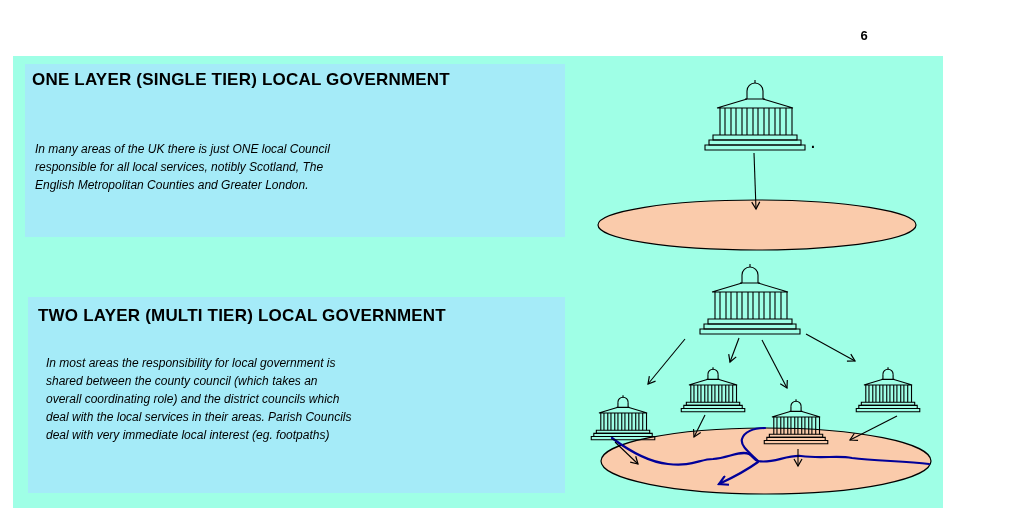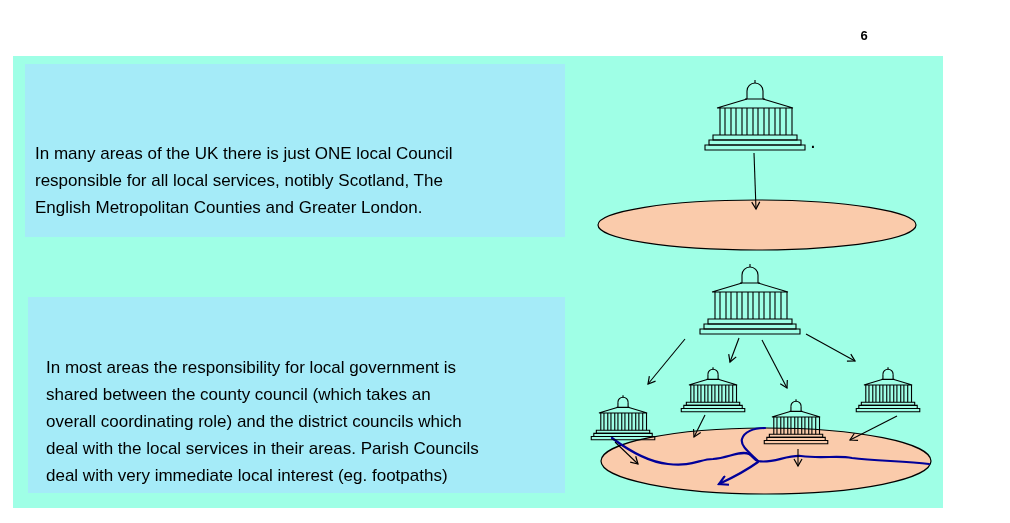--- a/index.html
+++ b/index.html
@@ -18,43 +18,46 @@
   .panel{position:absolute;background:#A5EBF8;}
   .panel-1{left:25px;top:64px;width:540px;height:173px;}
   .panel-2{left:28px;top:297px;width:537px;height:196px;}
   .panel-heading{
     position:absolute;font-size:17px;font-weight:bold;letter-spacing:.2px;
     white-space:nowrap;
   }
   .heading-1{left:32px;top:70px;}
   .heading-2{left:38px;top:306px;}
   .panel-body{
-    position:absolute;font-size:17px;line-height:27px;width:525px;
+    position:absolute;font-size:12px;line-height:18px;width:525px;
     white-space:pre-line;
+    font-style:italic;
   }
   .body-1{left:35px;top:140px;}
   .body-2{left:46px;top:354px;}
   .diagram{position:absolute;left:0;top:0;}
 </style>
 </head>
 <body>
 
 <div class="stage">
 
   <div class="aqua-bg"></div>
 
   <div class="page-number">6</div>
 
   <div class="panel panel-1"></div>
   <div class="panel panel-2"></div>
 
+  <div class="panel-heading heading-1">ONE LAYER (SINGLE TIER) LOCAL GOVERNMENT</div>
   <div class="panel-body body-1">In many areas of the UK there is just ONE local Council
 responsible for all local services, notibly Scotland, The
 English Metropolitan Counties and Greater London.</div>
 
+  <div class="panel-heading heading-2">TWO LAYER (MULTI TIER) LOCAL GOVERNMENT</div>
   <div class="panel-body body-2">In most areas the responsibility for local government  is
 shared between  the county council (which takes an
 overall coordinating role) and the district councils which
 deal with the local services in their areas. Parish Councils
 deal with very immediate local interest (eg. footpaths)</div>
 
   <svg class="diagram" width="1010" height="523" viewBox="0 0 1010 523">
     <defs>
       <marker id="ah-black" viewBox="-9 -5 11 10" refX="0" refY="0" markerWidth="11" markerHeight="10" orient="auto" markerUnits="userSpaceOnUse">
         <path d="M-7,-4 L0,0 L-7,4" fill="none" stroke="#000" stroke-width="1.2"></path>

